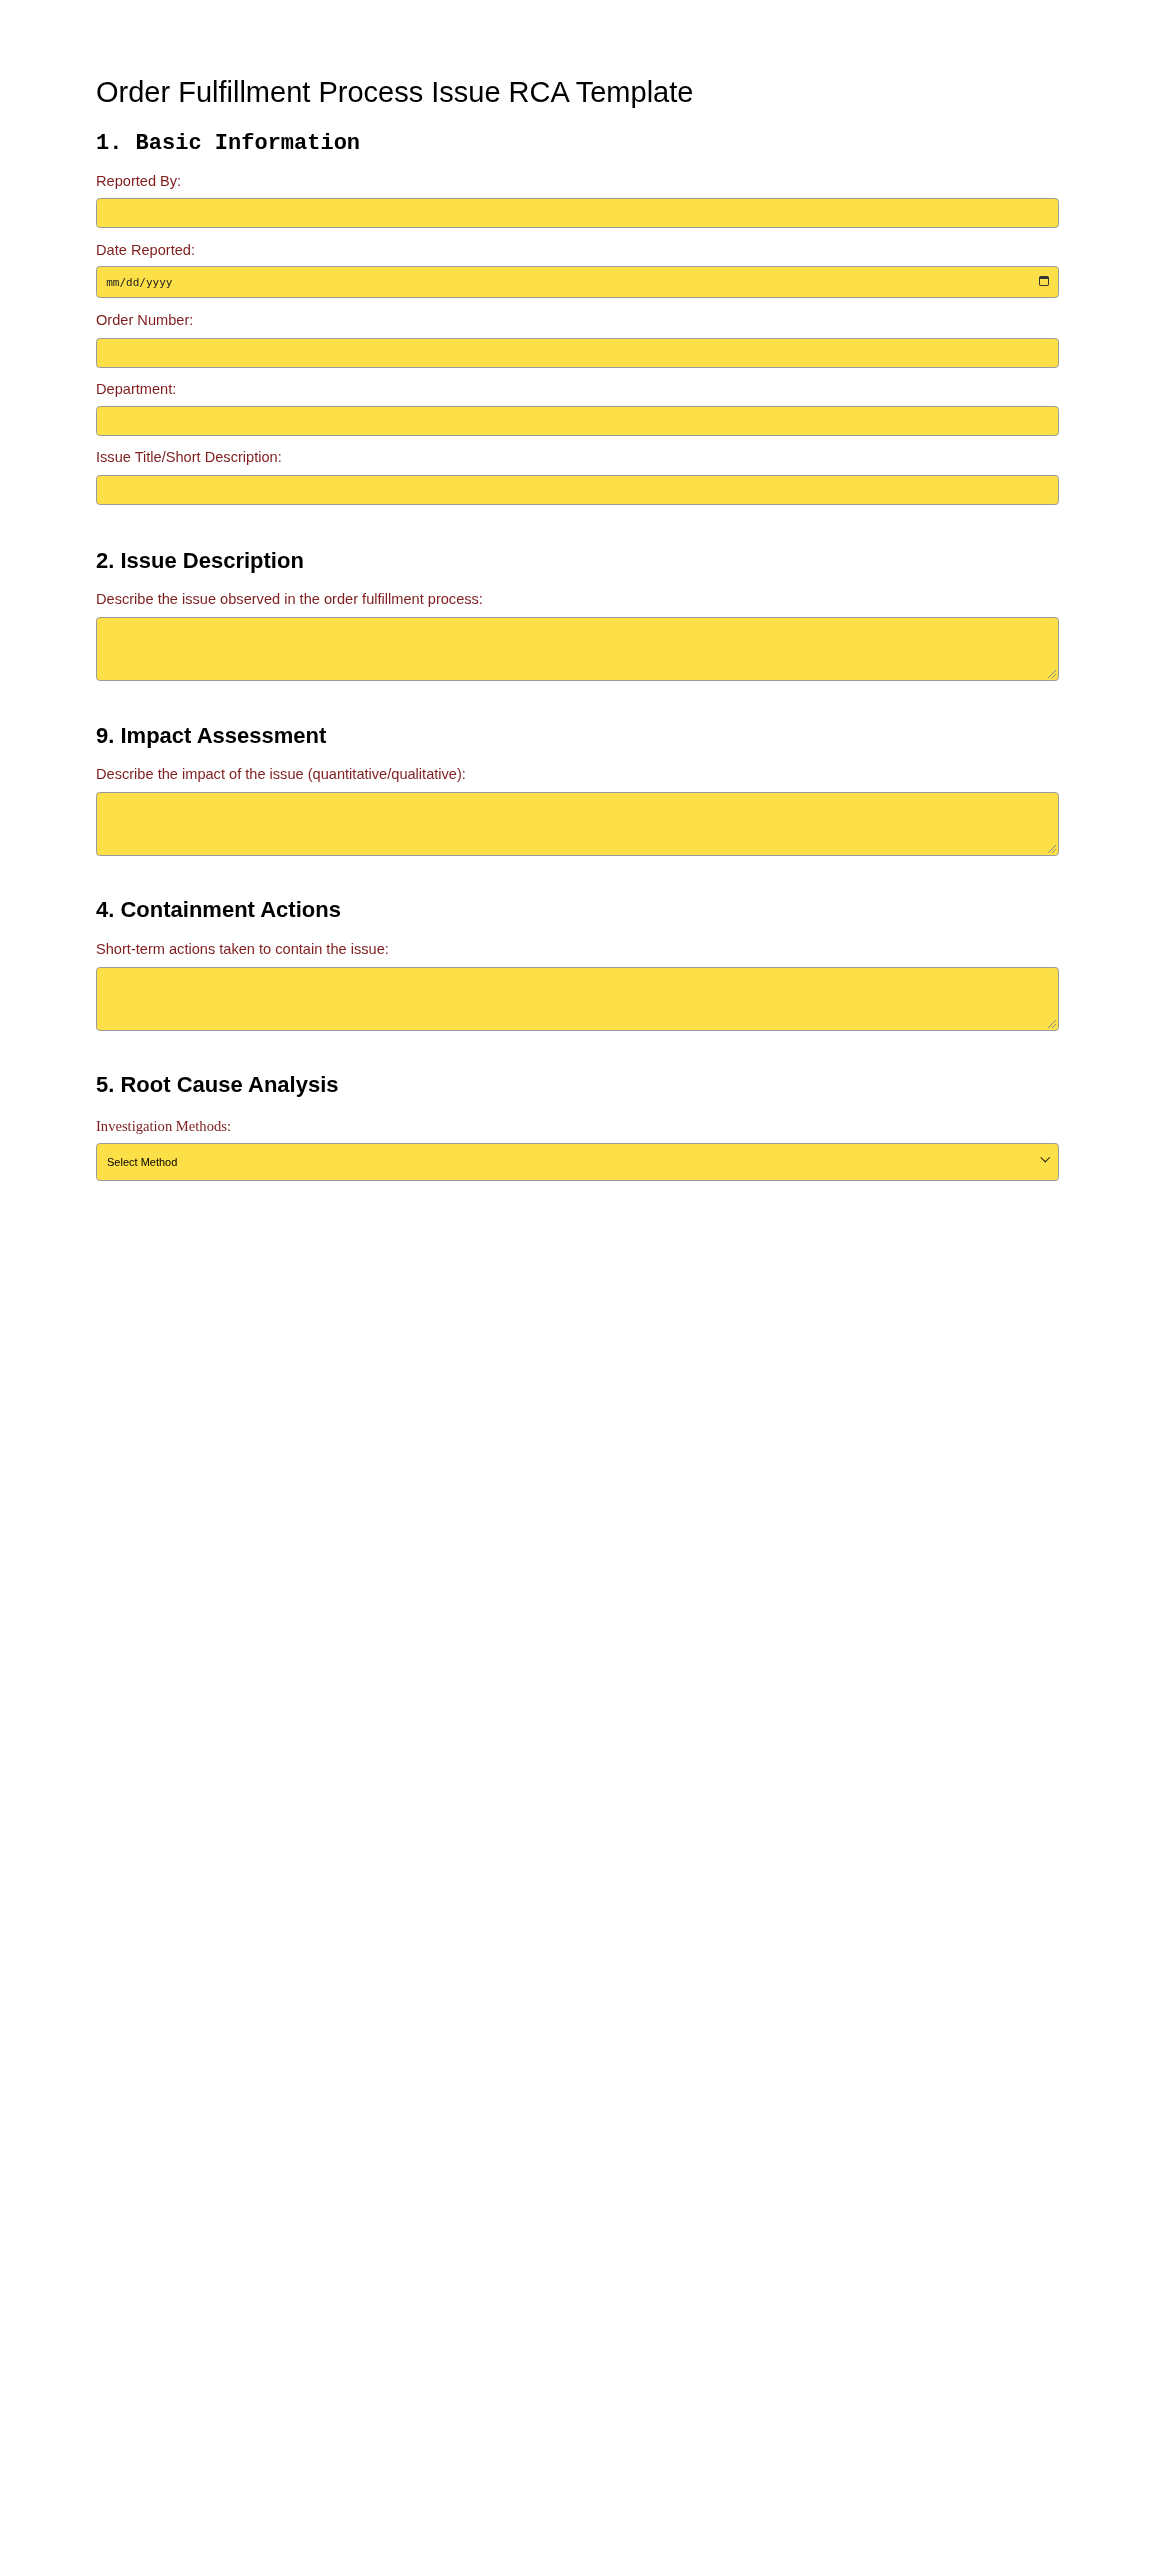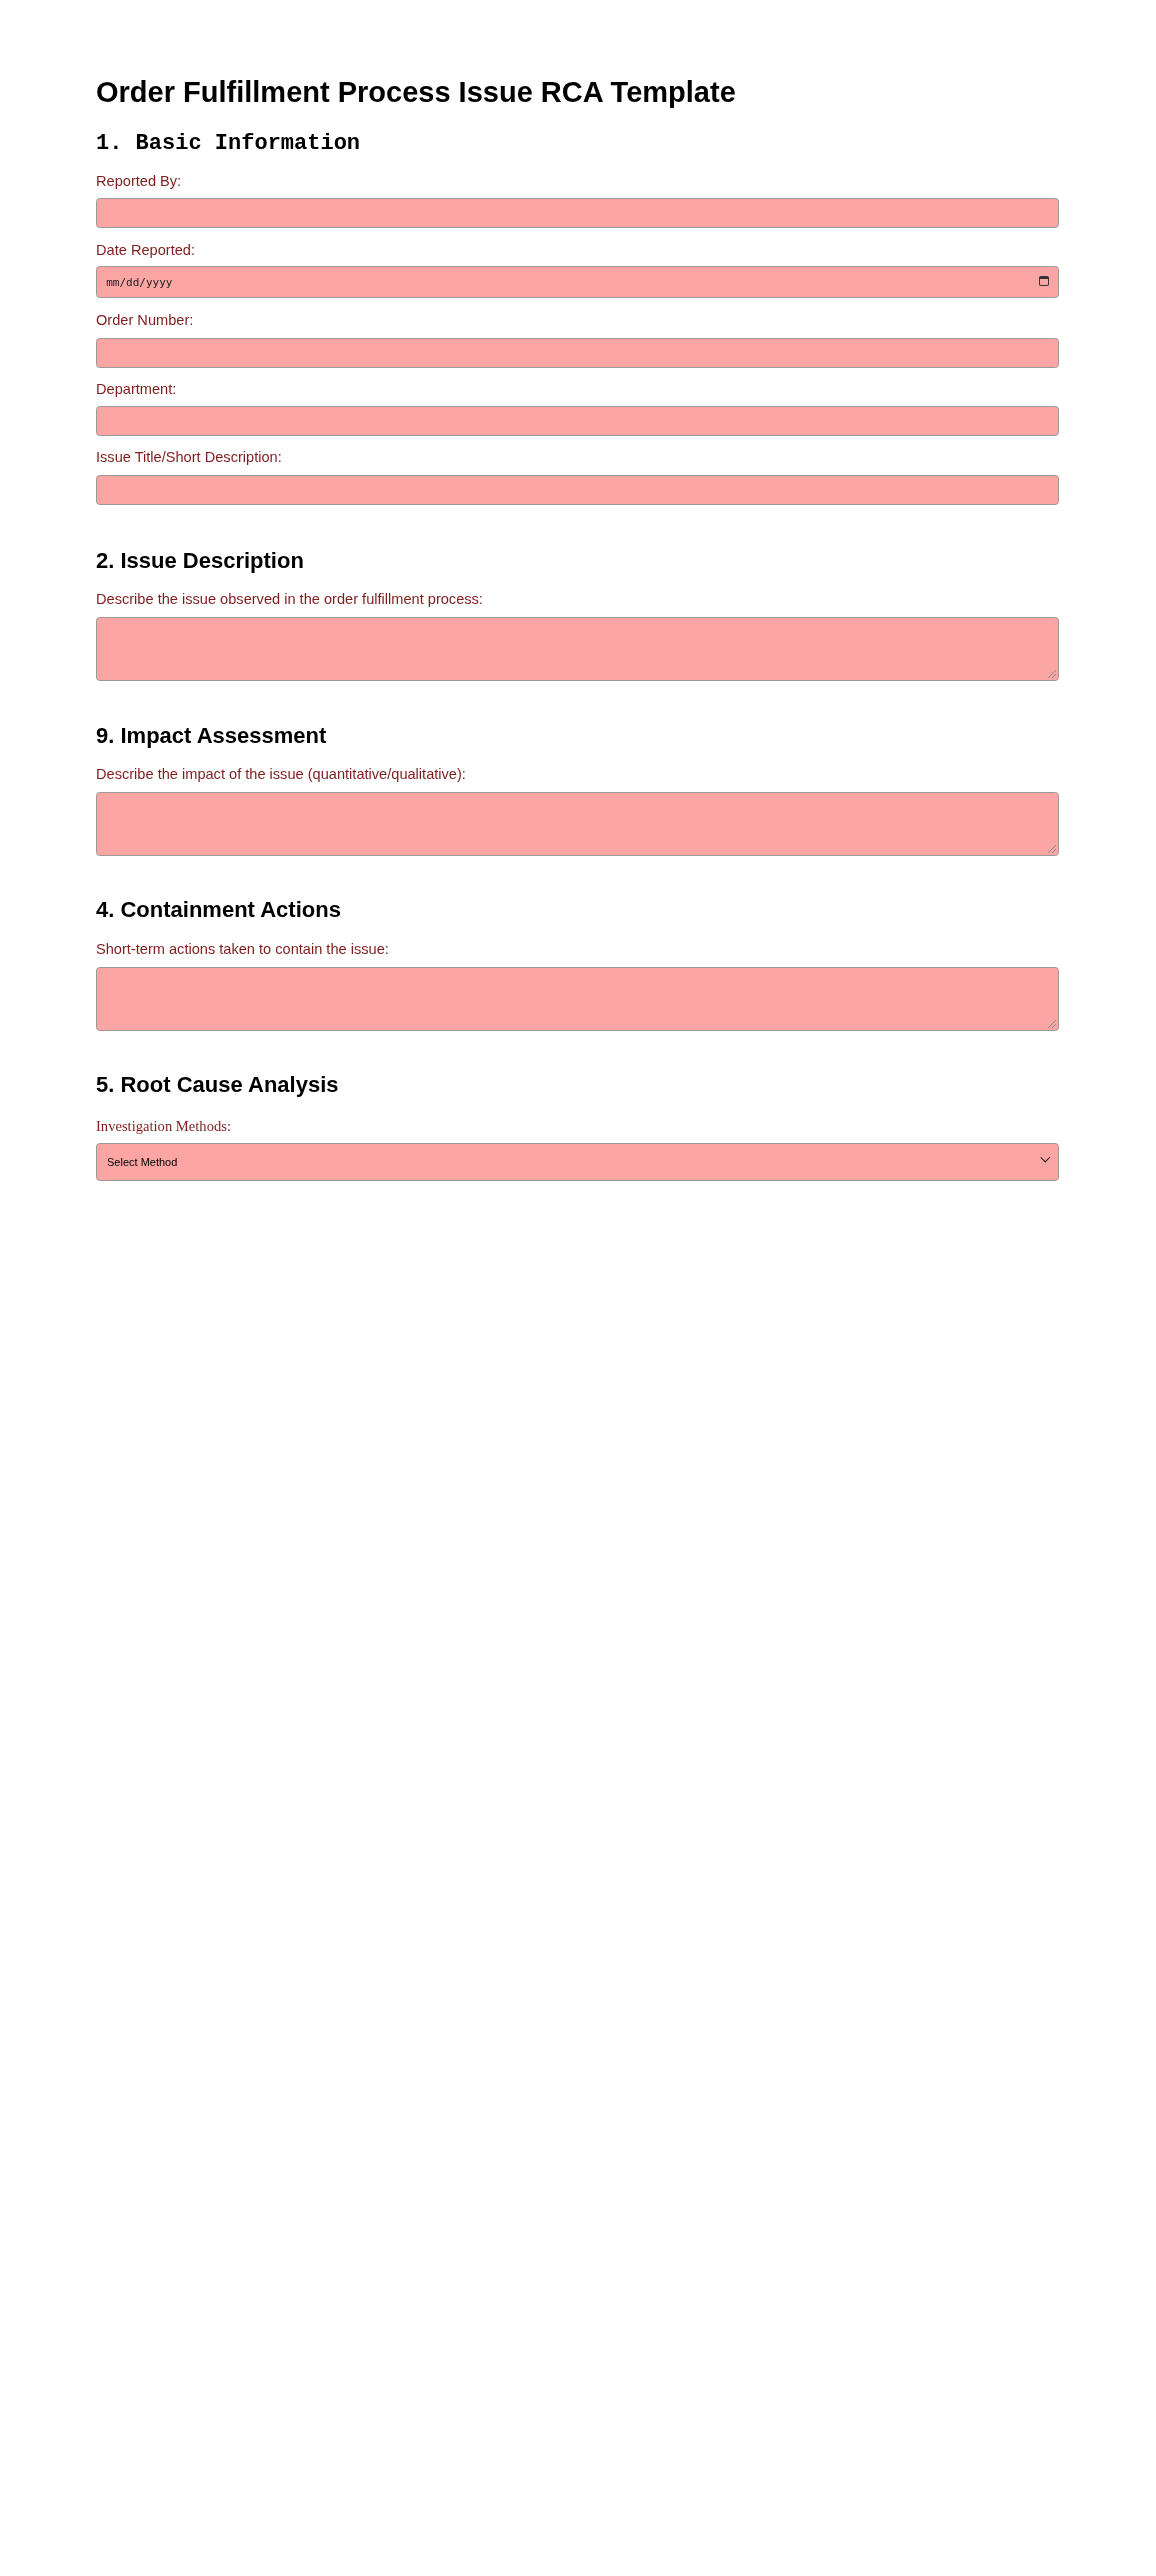--- a/index.html
+++ b/index.html
@@ -2,34 +2,34 @@
 <html style="font-size:14.6px"><head>
 <meta charset="utf-8">
 <style>
   html, body { margin: 0; padding: 0; background: #ffffff; }
   body {
     width: 1156px; height: 2576px; position: relative; overflow: hidden;
     font-family: "Liberation Sans", sans-serif; color: #000;
   }
   .container { position: absolute; left: 96px; top: 0; width: 963px; }
   h1 {
-    font-size: 29px; font-weight: bold; margin: 0; position: absolute;
+    font-size: 29px; font-weight: normal; margin: 0; position: absolute;
     top: 75px; left: 0; white-space: nowrap; line-height: 34px;
   }
   h2 {
     font-size: 22px; font-weight: bold; margin: 0; position: absolute; left: 0;
     white-space: nowrap; line-height: 26px;
   }
   label.lbl {
     position: absolute; left: 0; font-size: 14.6px; line-height: 16.5px; white-space: nowrap;
     color: #7f1d1d;
   }
   .field {
     position: absolute; left: 0; width: 963px; box-sizing: border-box;
-    border: 0.9px solid #9a9a9a; border-radius: 3.7px; background: #fca5a5;
+    border: 0.9px solid #9a9a9a; border-radius: 3.7px; background: #fde047;
     font-family: "Liberation Sans", sans-serif; font-size: 12px;
   }
   .text-input { height: 30px; }
   .date-input { height: 32px; display: flex; align-items: center; padding: 0 9.2px; }
   .date-input .ph {
     font-family: "DejaVu Sans Mono", monospace; font-size: 11px; color: #222; letter-spacing: 0px;
   }
   .date-input .cal {
     position: absolute; right: 9.2px; top: 9.2px; width: 10px; height: 10px;
     border: 1.8px solid #333; border-top-width: 3.7px; border-radius: 1.8px; box-sizing: border-box;

